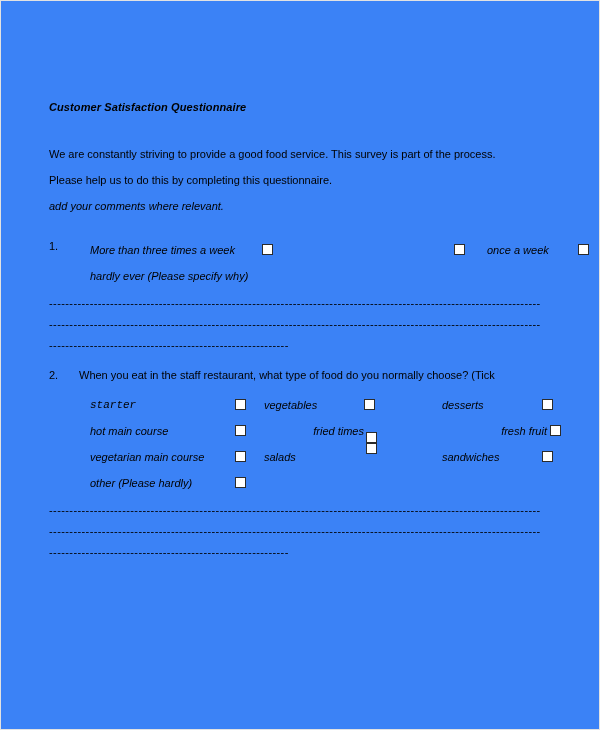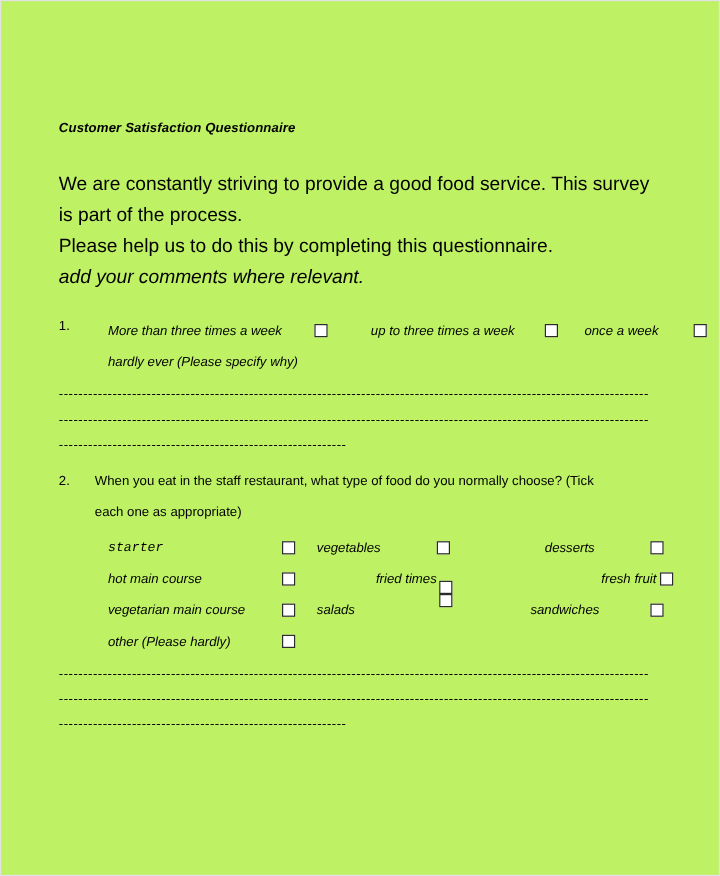--- a/index.html
+++ b/index.html
@@ -8,21 +8,21 @@
     background: #ffffff;
   }
   body {
     font-family: "Liberation Sans", sans-serif;
     color: #000000;
   }
   .page {
     position: relative;
     width: 600px;
     height: 730px;
-    background: #bef264;
+    background: #3b82f6;
     border: 1px solid #e2e2e2;
     box-sizing: border-box;
     overflow: hidden;
   }
   .content {
     position: absolute;
     left: 48px;
     top: 98px;
     width: 504px;
   }
@@ -35,21 +35,21 @@
     margin: 0;
     line-height: 16px;
   }
 
   .spacer-26 { height: 26px; }
   .spacer-14 { height: 14px; }
   .spacer-6  { height: 6px; }
   .spacer-4  { height: 4px; }
 
   .para {
-    font-size: 16px;
+    font-size: 11px;
     line-height: 26px;
     margin: 0;
   }
   .para.italic { font-style: italic; }
 
   
   .question {
     font-size: 11px;
     line-height: 26px;
     margin: 0;
@@ -119,21 +119,20 @@
     <div class="question">
       <span class="qnum">1.</span>
     </div>
 
     <div class="spacer-4"></div>
 
     <div class="optrow">
       <span class="opt-label" style="left:0px;">More than three times a week</span>
       <span class="cb" style="left:172px; top:7px;"></span>
 
-      <span class="opt-label" style="left:219px;">up to three times a week</span>
       <span class="cb" style="left:364px; top:7px;"></span>
 
       <span class="opt-label" style="left:397px;">once a week</span>
       <span class="cb" style="left:488px; top:7px;"></span>
     </div>
 
     <div class="optrow">
       <span class="opt-label" style="left:0px;">hardly ever (Please specify why)</span>
     </div>
 
@@ -142,34 +141,31 @@
     <div class="rule full">-------------------------------------------------------------------------------------------------------------------------</div>
     <div class="rule full">-------------------------------------------------------------------------------------------------------------------------</div>
     <div class="rule short">-----------------------------------------------------------</div>
 
     <div class="spacer-6"></div>
 
     <div class="question">
       <span class="qnum">2.</span>
       <span>When you eat in the staff restaurant, what type of food do you normally choose? (Tick</span>
     </div>
-    <div class="question">
-      <span>each one as appropriate)</span>
-    </div>
 
     <div class="spacer-4"></div>
 
     <div class="optrow">
       <span class="opt-label" style="left:0px;font-family:Liberation Mono, monospace;">starter</span>
       <span class="cb" style="left:145px; top:7px;"></span>
 
       <span class="opt-label" style="left:174px;">vegetables</span>
       <span class="cb" style="left:274px; top:7px;"></span>
 
-      <span class="opt-label" style="left:364px;font-style:italic;">desserts</span>
+      <span class="opt-label" style="left:352px;font-style:italic;">desserts</span>
       <span class="cb" style="left:452px; top:7px;"></span>
     </div>
 
     <div class="optrow">
       <span class="opt-label" style="left:0px;">hot main course</span>
       <span class="cb" style="left:145px; top:7px;"></span>
 
       <span class="opt-label right" style="left:174px; width:100px;">fried times</span>
       <span class="cb" style="left:276px; top:14px;"></span>
       <span class="cb" style="left:276px; top:25px;"></span>

